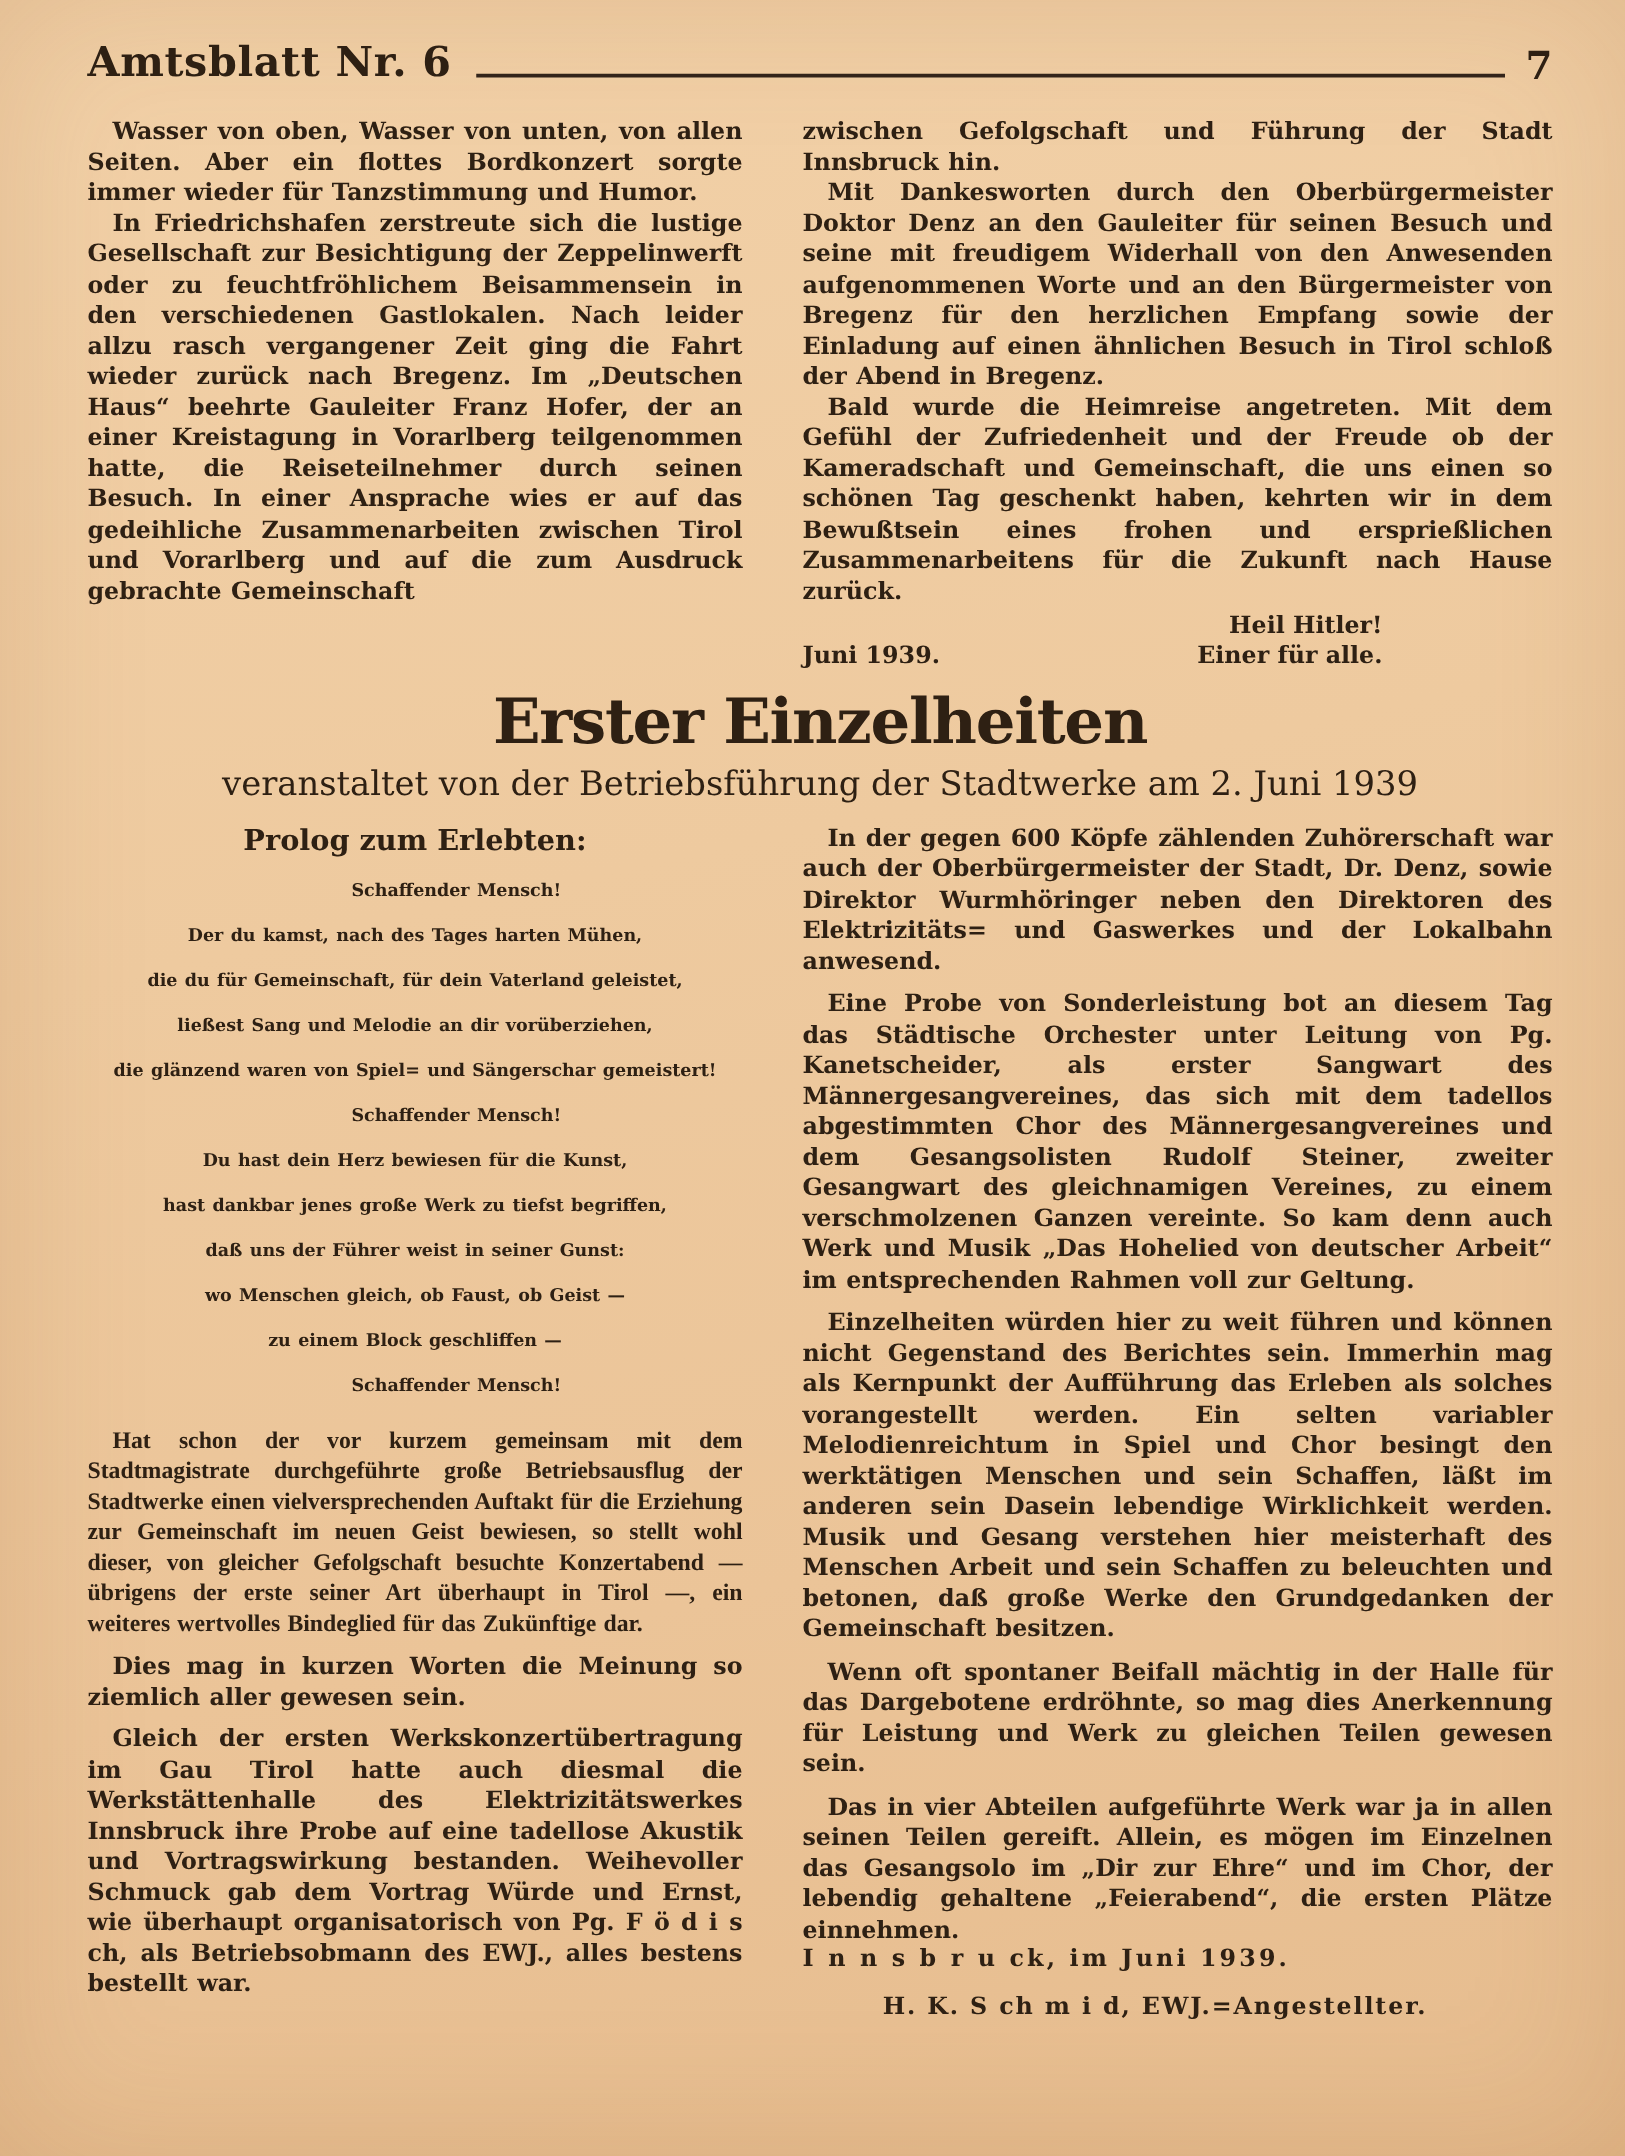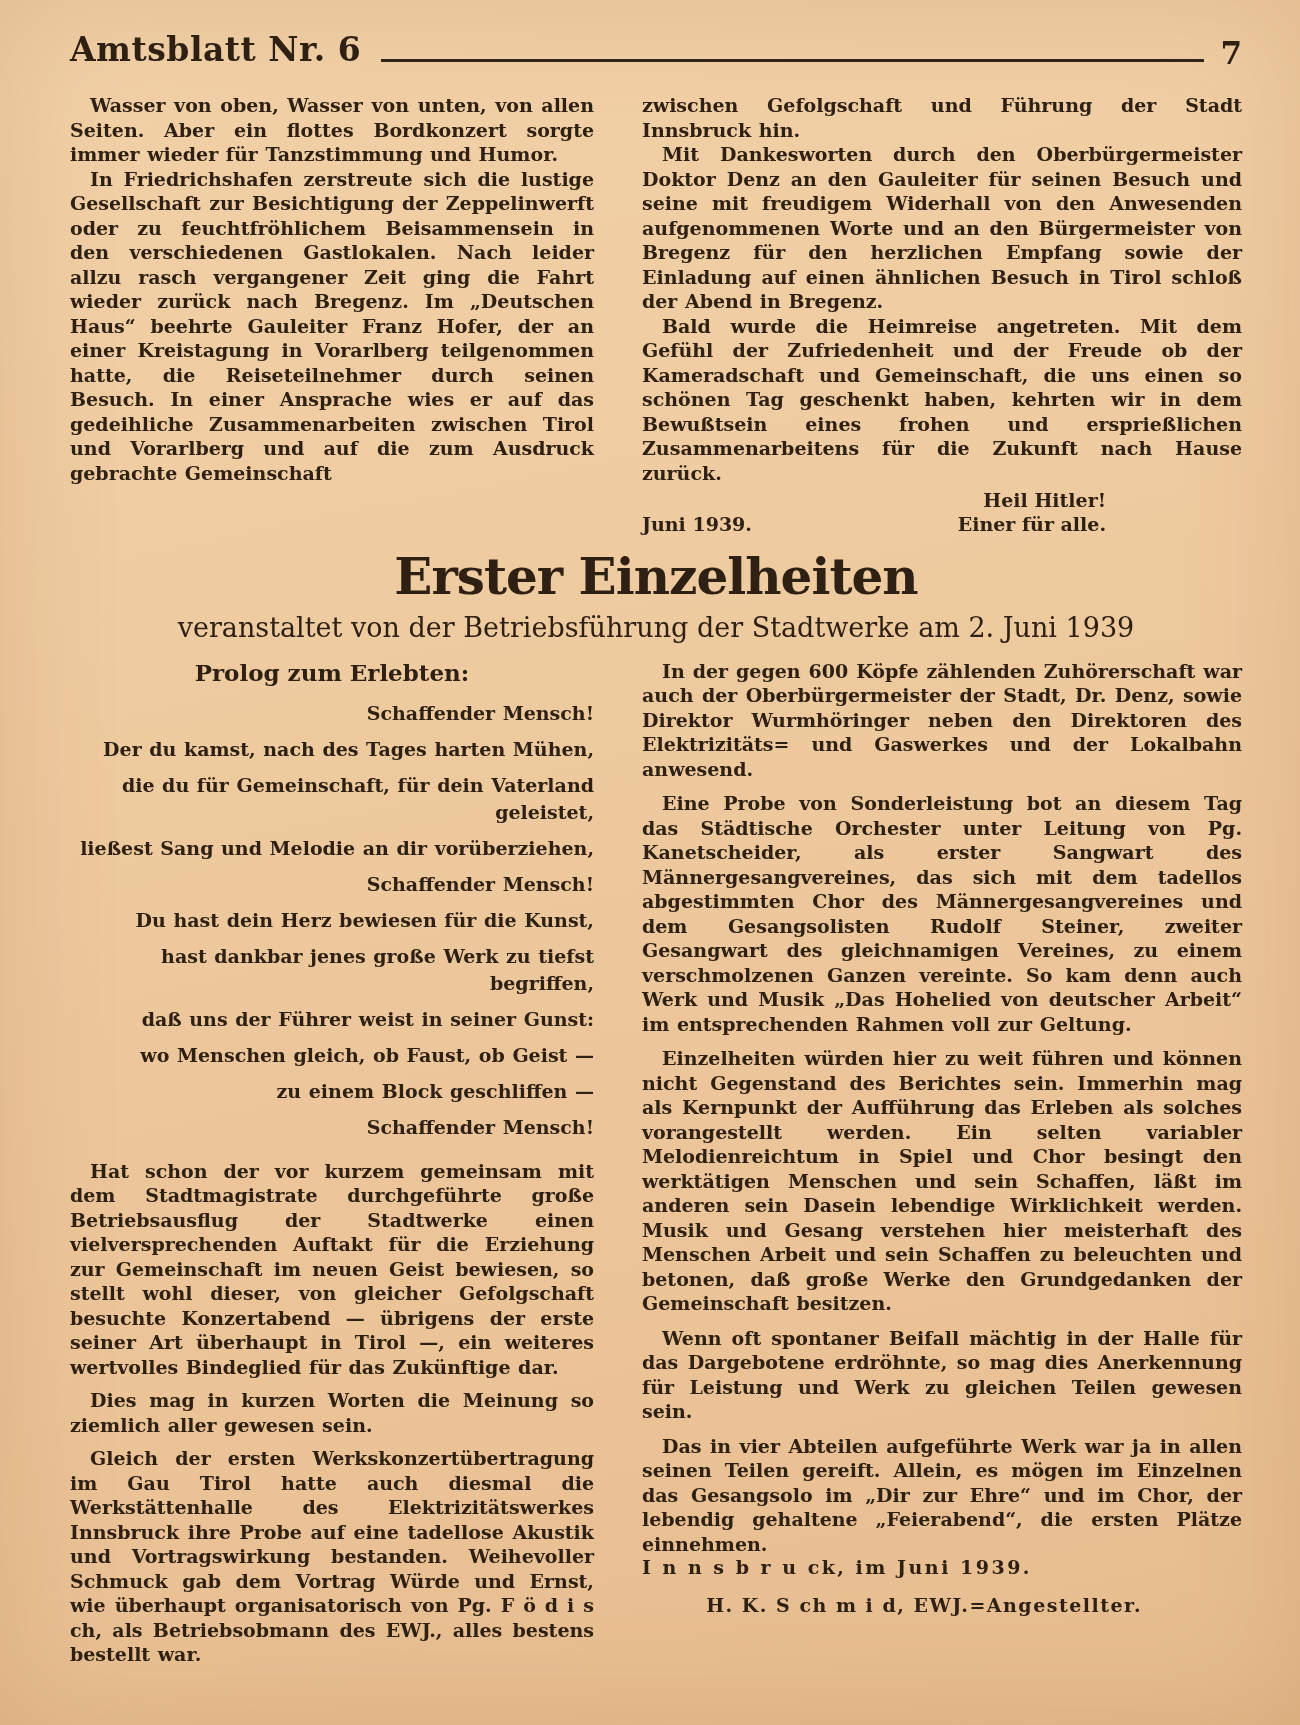--- a/index.html
+++ b/index.html
@@ -29,24 +29,24 @@
   .a1{margin-top:24px;}
   .a1 .closing-heil{font-size:19px;font-weight:bold;text-align:right;padding-right:136px;margin-top:4px;}
   .a1 .closing-row{display:flex;justify-content:space-between;padding-right:136px;font-size:19px;font-weight:bold;margin-top:2px;}
   
   .head2{text-align:center;margin-top:16px;}
   .head2 .t{font-size:50px;font-weight:bold;letter-spacing:-1px;line-height:1.05;}
   .head2 .s{font-size:27px;font-weight:normal;margin-top:8px;letter-spacing:0;}
   
   .a2{margin-top:16px;}
   .prolog-h{font-size:23px;font-weight:bold;text-align:center;margin:0 0 14px 0;}
-  .poem p{margin:0;font-size:19px;font-weight:bold;line-height:27px;text-align:right;}
+  .poem p{margin:0;font-size:14px;font-weight:bold;line-height:27px;text-align:center;}
   .poem p.pind{padding-left:66px;}
   .poem p.gap{margin-top:12px;}
-  .a2 .after-poem{margin-top:18px;}
+  .a2 .after-poem{margin-top:18px;font-family:Liberation Serif, serif;}
   .a2 .colL p + p{margin-top:9px;}
   .a2 .colR p + p{margin-top:10px;}
   .dateline{font-size:19px;font-weight:bold;letter-spacing:2.5px;}
   .signature{font-size:19px;font-weight:bold;letter-spacing:1.5px;text-align:right;padding-right:100px;margin-top:16px;}
 </style>
 </head>
 <body>
 
 <div class="hdr">
   <span class="masthead">Amtsblatt Nr. 6</span>
@@ -77,20 +77,21 @@
 </div>
 
 <div class="row a2 body-text">
   <div class="colL">
     <div class="prolog-h">Prolog zum Erlebten:</div>
     <div class="poem">
       <p class="pind">Schaffender Mensch!</p>
       <p>Der du kamst, nach des Tages harten Mühen,</p>
       <p>die du für Gemeinschaft, für dein Vaterland geleistet,</p>
       <p>ließest Sang und Melodie an dir vorüberziehen,</p>
+      <p>die glänzend waren von Spiel= und Sängerschar gemeistert!</p>
       <p class="pind">Schaffender Mensch!</p>
       <p class="gap">Du hast dein Herz bewiesen für die Kunst,</p>
       <p>hast dankbar jenes große Werk zu tiefst begriffen,</p>
       <p>daß uns der Führer weist in seiner Gunst:</p>
       <p>wo Menschen gleich, ob Faust, ob Geist —</p>
       <p>zu einem Block geschliffen —</p>
       <p class="pind gap">Schaffender Mensch!</p>
     </div>
     <p class="ind after-poem">Hat schon der vor kurzem gemeinsam mit dem Stadtmagistrate durchgeführte große Betriebsausflug der Stadtwerke einen vielversprechenden Auftakt für die Erziehung zur Gemeinschaft im neuen Geist bewiesen, so stellt wohl dieser, von gleicher Gefolgschaft besuchte Konzertabend — übrigens der erste seiner Art überhaupt in Tirol —, ein weiteres wertvolles Bindeglied für das Zukünftige dar.</p>
     <p class="ind">Dies mag in kurzen Worten die Meinung so ziemlich aller gewesen sein.</p>

